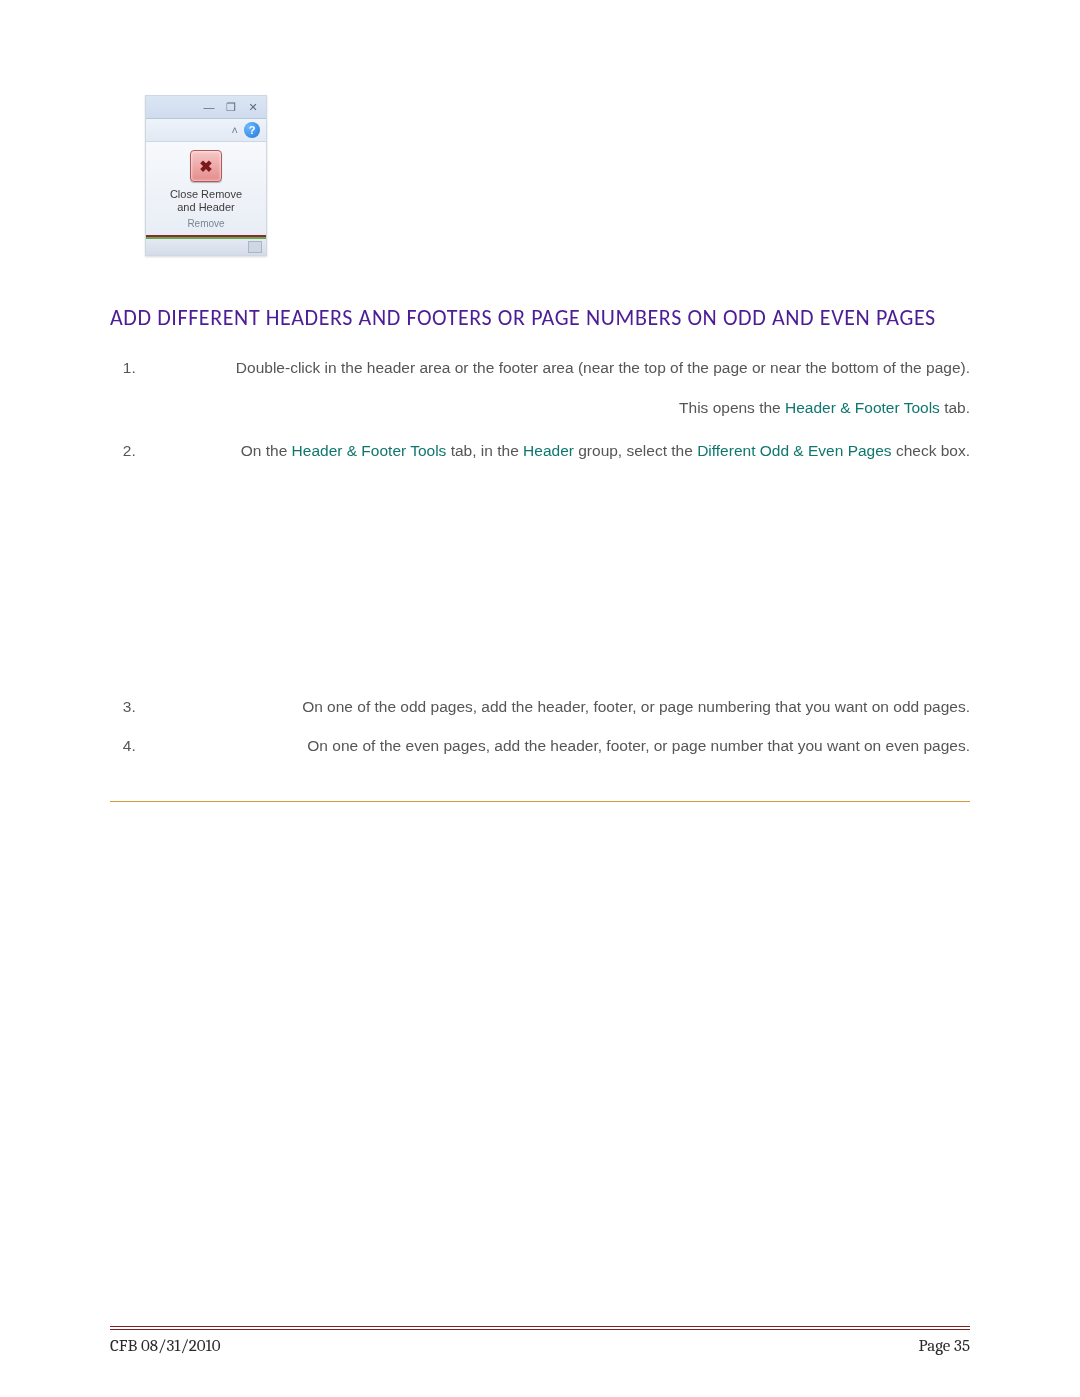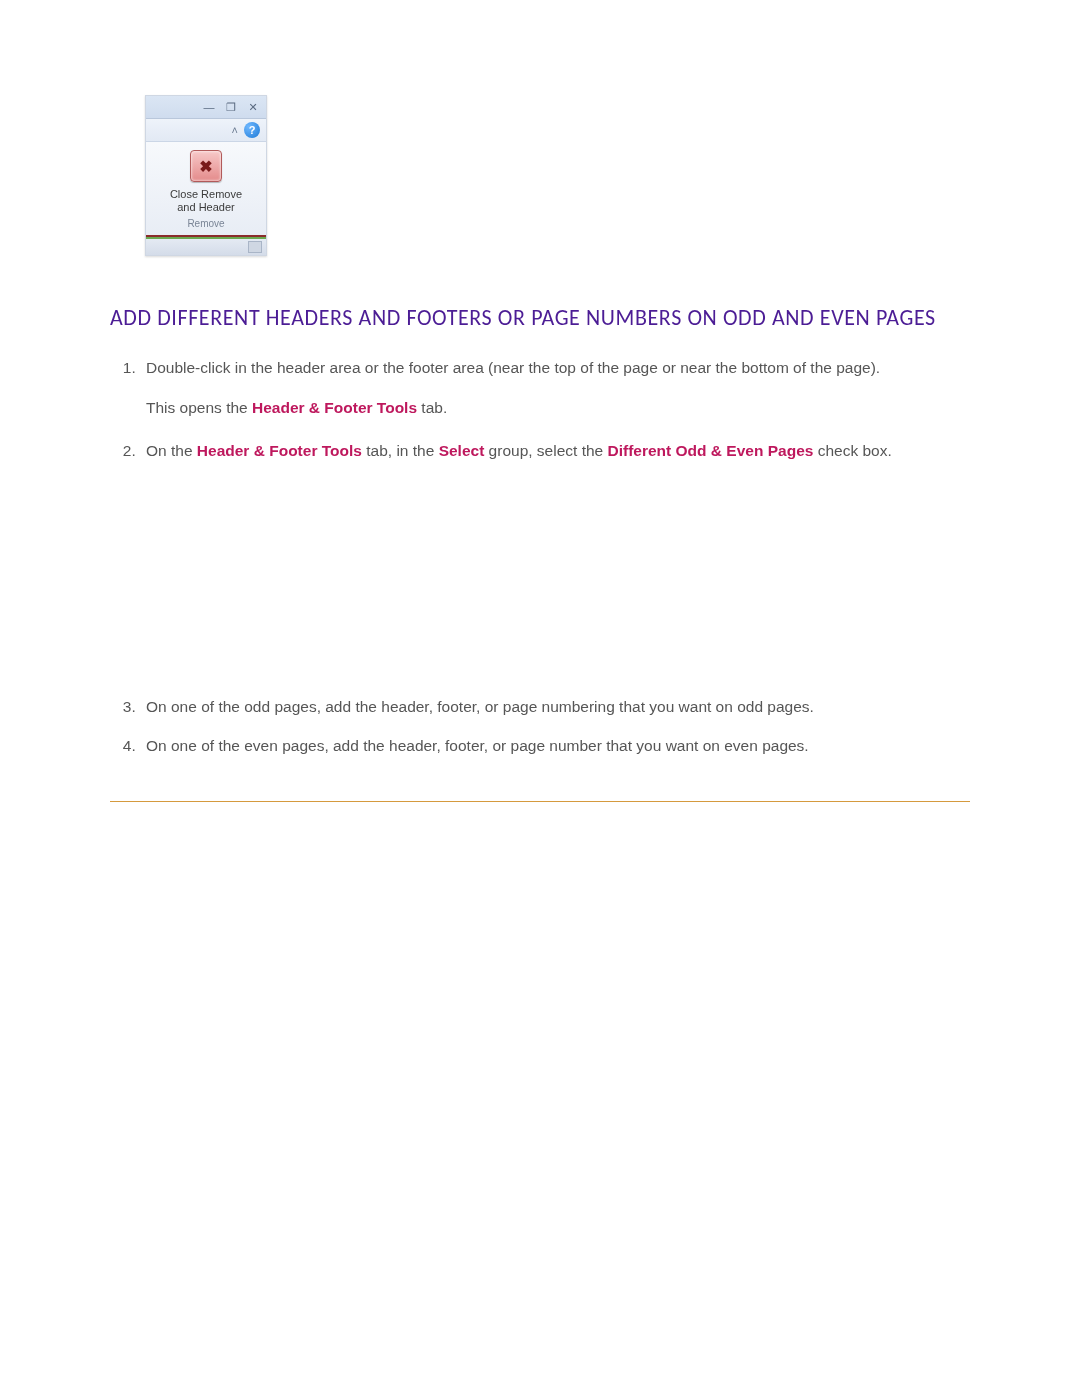--- a/index.html
+++ b/index.html
@@ -105,25 +105,26 @@
     margin: 34px 0 20px 0;
   }
   
   ol.steps {
     margin:0; padding:0 0 0 30px;
     font-size:15.5px; line-height:1.65; color:#565656;
   }
   ol.steps > li {
     padding-left:6px;
     margin-bottom:18px;
+    text-align:right;
   }
   ol.steps > li.li-tight { margin-bottom:14px; }
   ol.steps > li p { margin:14px 0 0 0; }
   ol.steps .bigspace { margin-bottom:230px; }
-  .bold { font-weight:bold; color:#be185d; }
+  .bold { font-weight:normal; color:#0f766e; }
 
   
   .hr-orange {
     border:none;
     border-top:1.5px solid #d59a3e;
     margin: 42px 0 0 0;
   }
 
   
   .doc-footer {
@@ -173,26 +174,33 @@
     <div class="h-caps">ADD DIFFERENT HEADERS AND FOOTERS OR PAGE NUMBERS ON ODD AND EVEN PAGES</div>
 
     <ol class="steps">
       <li>
         <span>Double-click in the header area or the footer area (near the top of the page or near the bottom of the page).</span>
         <p>
           <span>This opens the </span><span class="bold">Header &amp; Footer Tools</span><span> tab.</span>
         </p>
       </li>
       <li class="bigspace">
-        <span>On the </span><span class="bold">Header &amp; Footer Tools</span><span> tab, in the </span><span class="bold">Select</span><span> group, select the </span><span class="bold">Different Odd &amp; Even Pages</span><span> check box.</span>
+        <span>On the </span><span class="bold">Header &amp; Footer Tools</span><span> tab, in the </span><span class="bold">Header</span><span> group, select the </span><span class="bold">Different Odd &amp; Even Pages</span><span> check box.</span>
       </li>
       <li class="li-tight">On one of the odd pages, add the header, footer, or page numbering that you want on odd pages.</li>
       <li>On one of the even pages, add the header, footer, or page number that you want on even pages.</li>
     </ol>
 
     <hr class="hr-orange">
 
 
 
   </div>
 
+  <div class="doc-footer">
+    <div class="foot-rule"></div>
+    <div class="foot-row">
+      <span>CFB 08/31/2010</span>
+      <span>Page 35</span>
+    </div>
+  </div>
 
 </div>
 
 </body></html>

